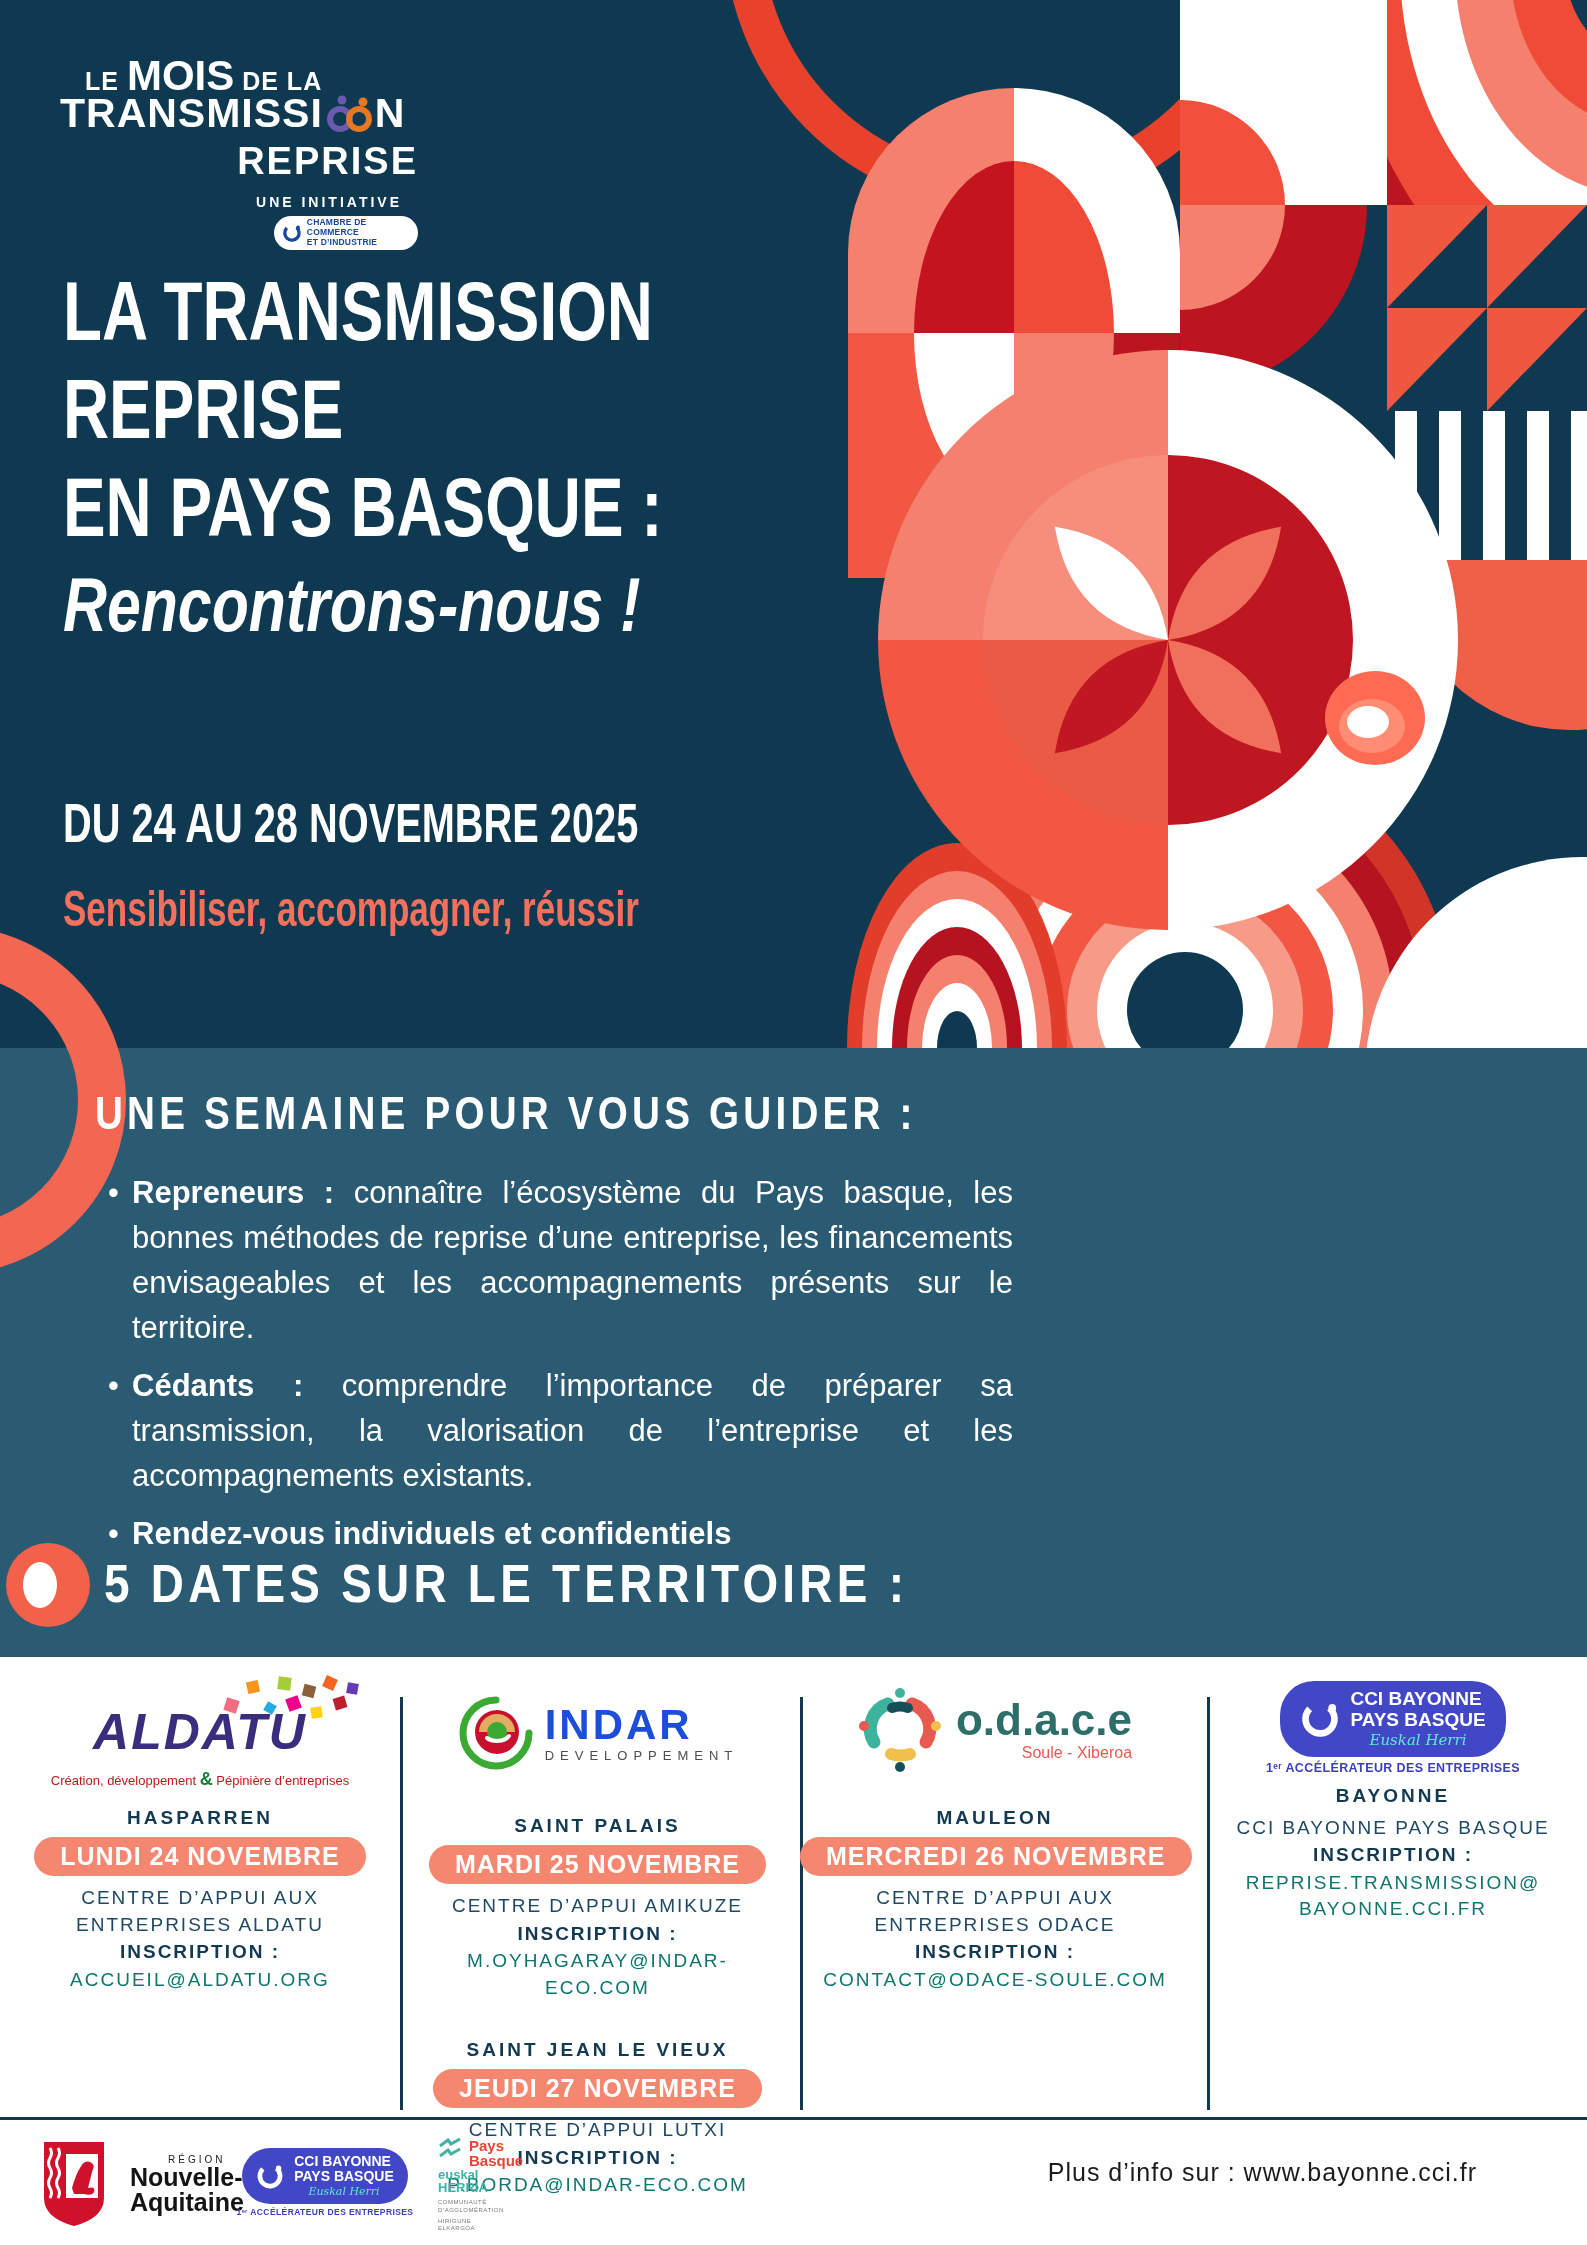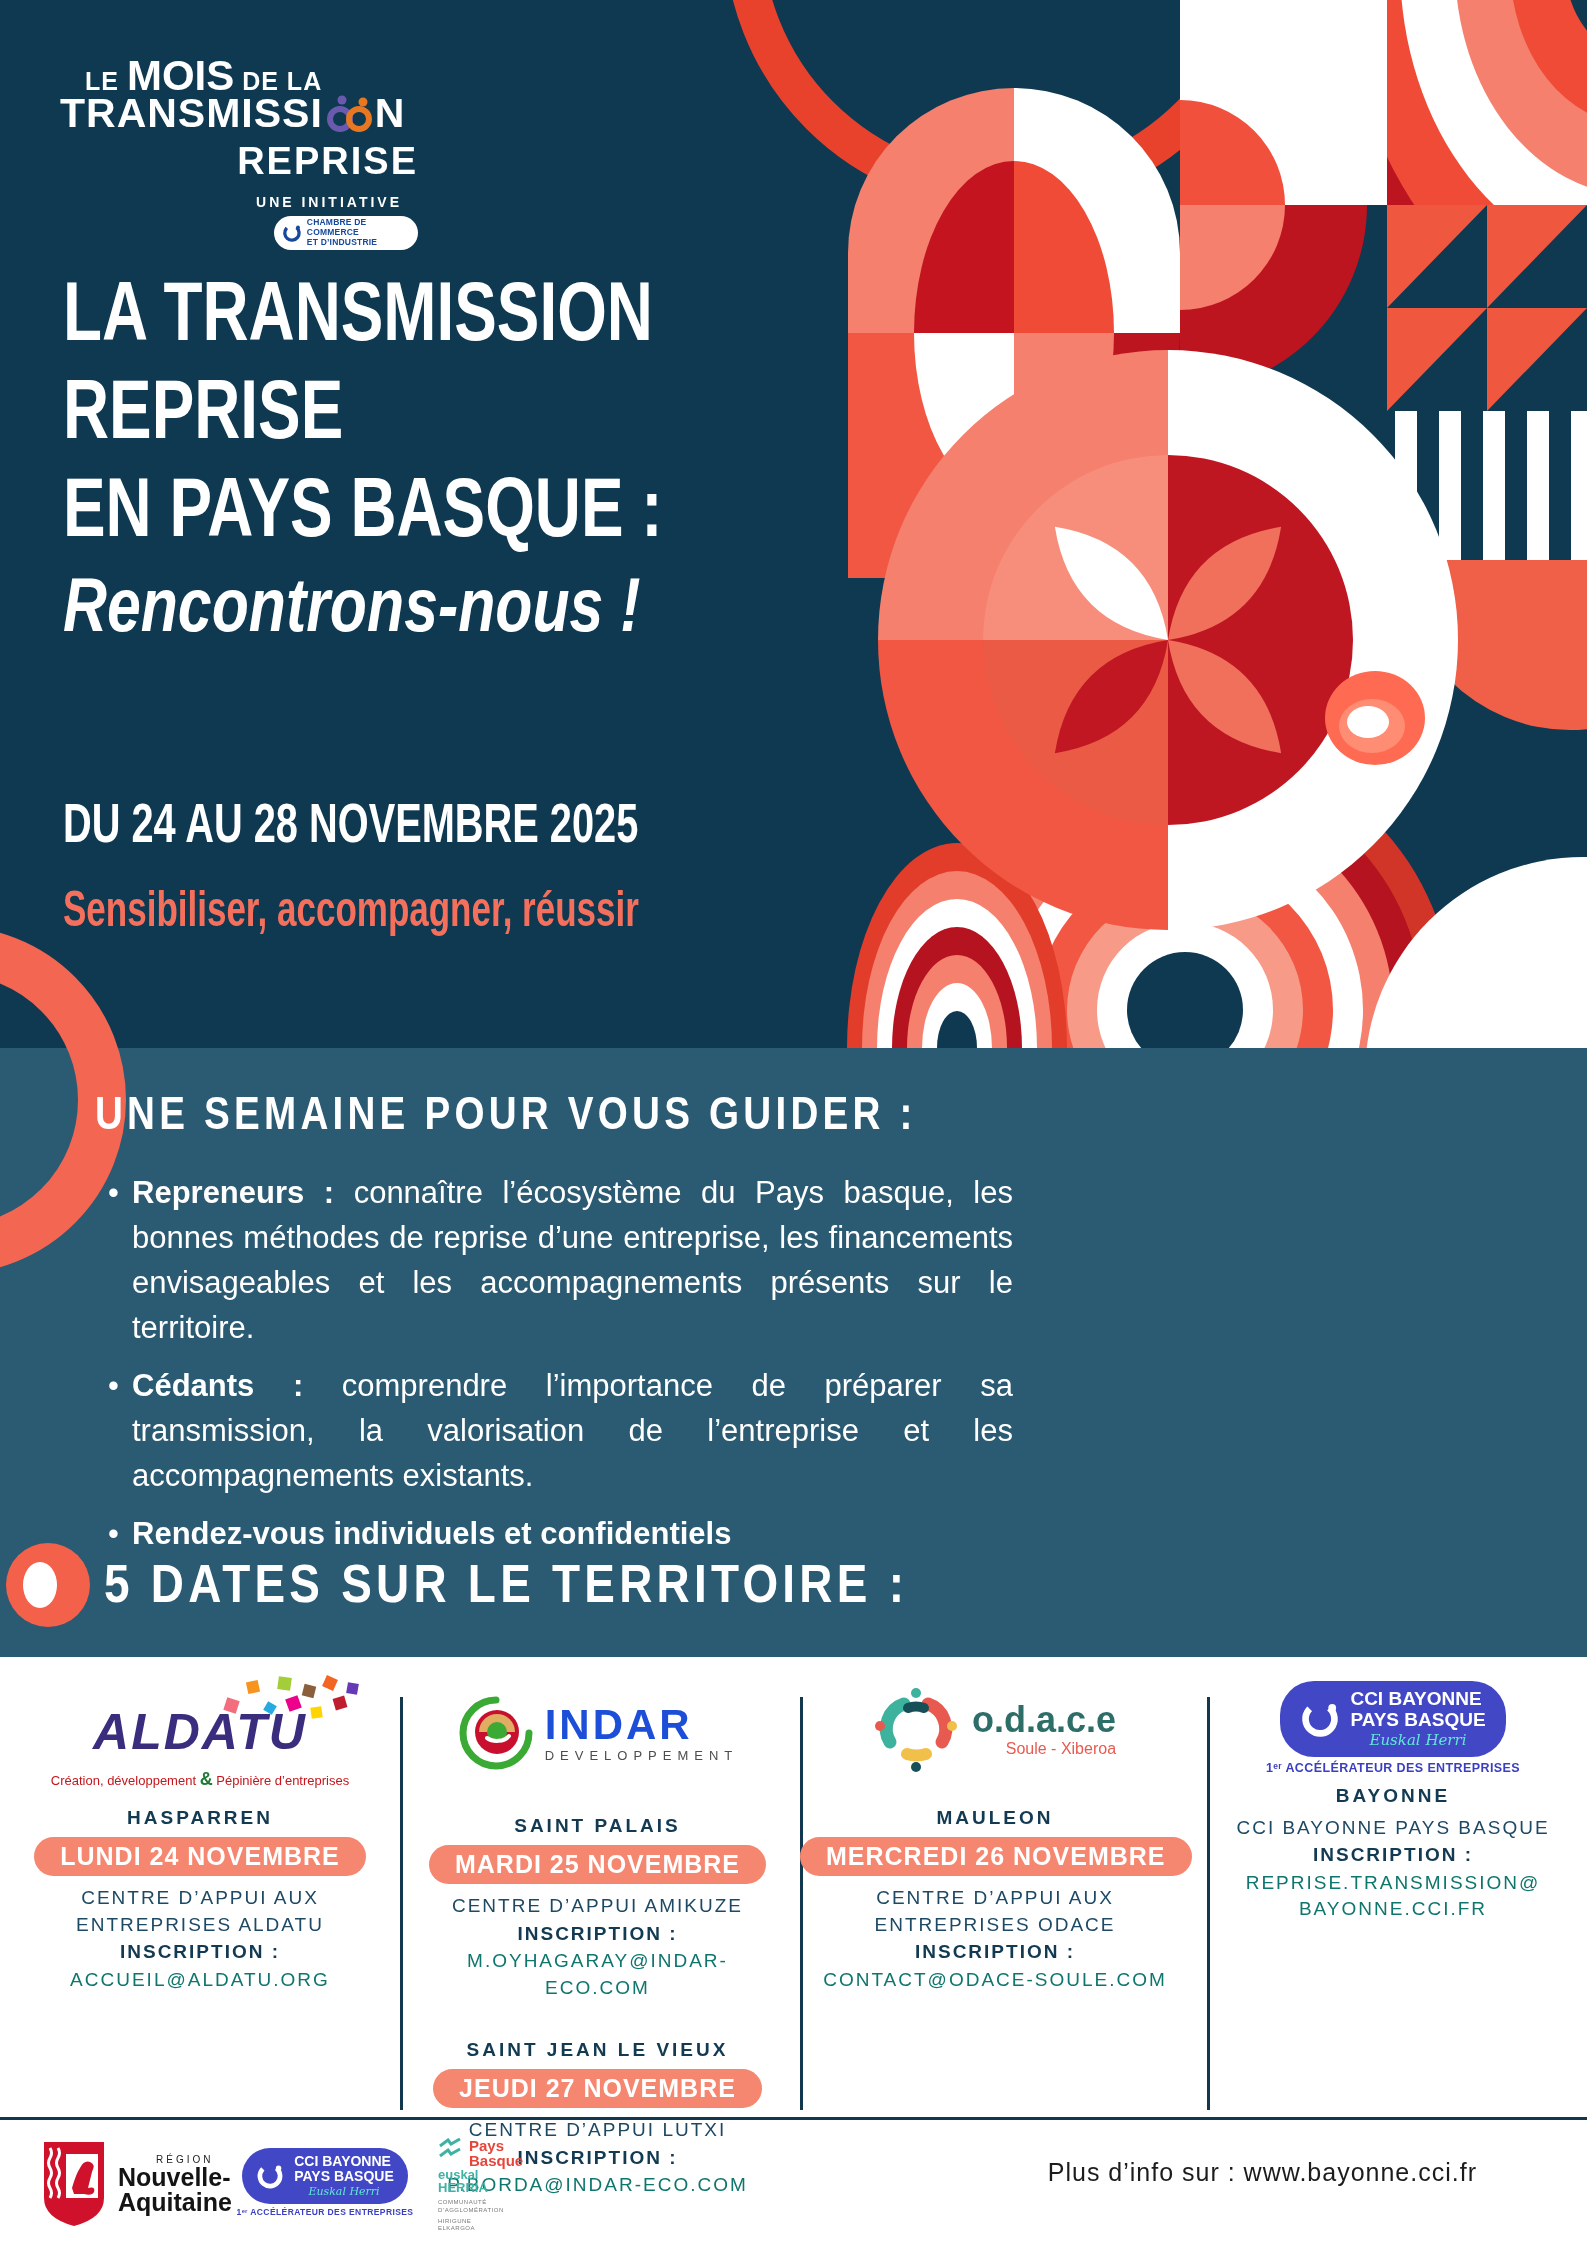--- a/index.html
+++ b/index.html
@@ -63,29 +63,29 @@
   
   .logo-box{height:128px;position:relative;margin-bottom:4px;}
   .aldatu-name{position:absolute;left:0;right:0;top:28px;font-size:50px;font-weight:bold;font-style:italic;color:#3A2D7D;letter-spacing:2px;}
   .aldatu-tag{position:absolute;left:0;right:0;top:94px;font-size:13px;color:#C4161C;}
   .aldatu-tag .amp{color:#1E7C34;font-weight:bold;font-size:18px;}
   .confetti span{position:absolute;display:block;}
   .indar-row{display:flex;align-items:center;justify-content:center;gap:10px;height:100px;margin-top:8px;}
   .indar-name{font-size:42px;font-weight:bold;color:#1d4ed8;letter-spacing:3px;line-height:1;text-align:left;}
   .indar-sub{font-size:13px;color:#4D4D4F;letter-spacing:6px;text-align:left;margin-top:2px;}
   .odace-row{display:flex;align-items:center;justify-content:center;gap:14px;height:110px;}
-  .odace-name{font-size:36px;font-weight:bold;color:#2E6E68;line-height:1;text-align:left;}
+  .odace-name{font-size:44px;font-weight:bold;color:#2E6E68;line-height:1;text-align:left;}
   .odace-sub{font-size:16px;color:#E85A4F;text-align:right;margin-top:2px;}
   .cci-pill{display:flex;align-items:center;gap:10px;background:#4247C6;border-radius:34px;padding:8px 20px;margin:6px auto 4px;width:fit-content;}
   .cci-pill .t1{color:#fff;font-weight:bold;font-size:19px;line-height:1.1;text-align:left;white-space:nowrap;}
   .cci-pill .scr{color:#5eead4;font-style:italic;font-size:15px;font-family:"DejaVu Serif","Liberation Serif",serif;}
   .cci-sub{font-size:12.5px;font-weight:bold;color:#3A3FC1;letter-spacing:.4px;margin-bottom:10px;white-space:nowrap;}
 
   
-  .footer-na{left:42px;top:2140px;display:flex;gap:12px;align-items:center;}
+  .footer-na{left:42px;top:2140px;display:flex;gap:24px;align-items:center;}
   .na-text .region{font-size:10px;letter-spacing:3px;color:#222;margin-left:38px;}
   .na-text .n1,.na-text .n2{font-size:25px;font-weight:bold;color:#141414;line-height:1.0;}
   .footer-cci{left:230px;top:2142px;width:190px;text-align:center;}
   .footer-cci .cci-pill{padding:6px 14px;border-radius:28px;margin-bottom:3px;}
   .footer-cci .t1{font-size:14px;}
   .footer-cci .scr{font-size:11px;}
   .footer-cci .cci-sub{font-size:8.5px;margin:0;}
   .footer-pb{left:438px;top:2138px;width:110px;font-weight:bold;line-height:1.0;}
   .footer-pb .r{color:#E8453A;font-size:15px;}
   .footer-pb .t{color:#3FB2A4;font-size:13px;}

